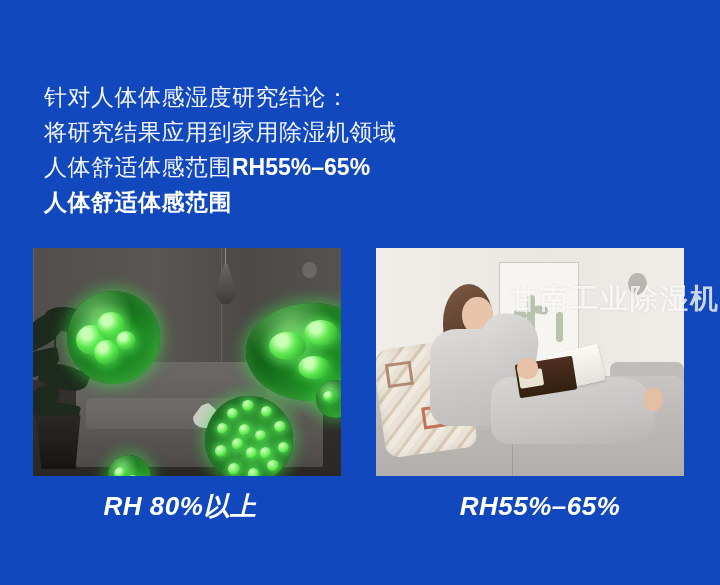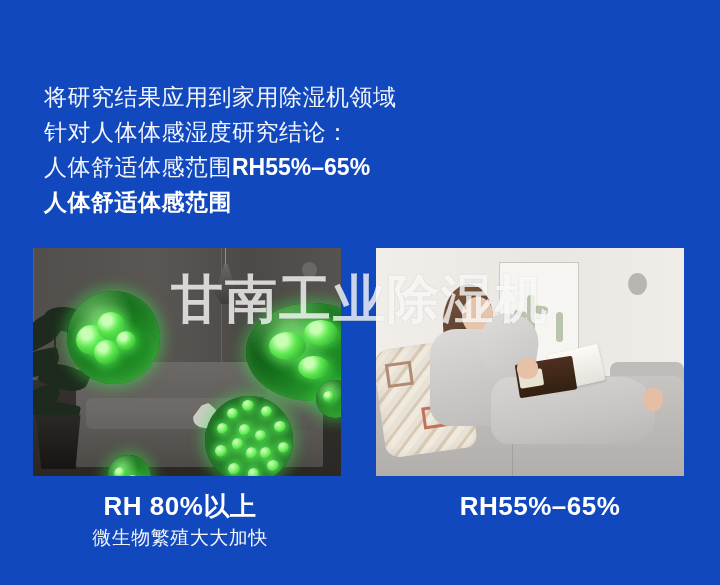--- a/index.html
+++ b/index.html
@@ -309,22 +309,22 @@
   .book .page-l {
     position: absolute; left: 2%; top: 44%; width: 28%; height: 34%;
     background: #e9e3d2; transform: rotate(-9deg); border-radius: 2px;
   }
 
   
   .watermark {
     position: absolute;
     left: 0; right: 0;
     top: 278px;
-    text-align: center;
-    font-size: 52px;
+    text-align: right;
+    font-size: 28px;
     font-weight: bold;
     letter-spacing: 2px;
     line-height: 42px;
     color: rgba(255,255,255,0.78);
     text-shadow: 0 0 2px rgba(0,0,0,0.12);
     white-space: nowrap;
     pointer-events: none;
   }
 
   
@@ -342,38 +342,39 @@
     justify-content: flex-start;
     padding-top: 12px;
   }
   .caption-main {
     font-size: 26px;
     font-weight: bold;
     letter-spacing: 0.5px;
     color: #ffffff;
     line-height: 34px;
     white-space: nowrap;
+    font-style: italic;
   }
   .caption-sub {
     font-size: 19px;
     color: #f0f4fb;
     line-height: 30px;
     letter-spacing: 0.5px;
     white-space: nowrap;
   }
 </style>
 </head>
 <body>
 
 <div class="poster">
 
 
   <div class="body-copy">
+    <div class="body-line">针对人体体感湿度研究结论：</div>
     <div class="body-line">将研究结果应用到家用除湿机领域</div>
-    <div class="body-line">针对人体体感湿度研究结论：</div>
     <div class="body-line strong-tail">
       <span>人体舒适体感范围</span><span class="rh">RH55%–65%</span>
     </div>
     <div class="body-line all-bold">人体舒适体感范围</div>
   </div>
 
   <div class="photo-row">
 
     <div class="photo photo-dark" aria-label="dark living room with glowing green microbes over gray sofa">
       <div class="dark-wall"></div>
@@ -462,20 +463,19 @@
         <div class="hand"></div>
       </div>
     </div>
   </div>
 
   <div class="watermark">甘南工业除湿机</div>
 
   <div class="captions">
     <div class="caption">
       <div class="caption-main">RH 80%以上</div>
-      <div class="caption-sub">微生物繁殖大大加快</div>
     </div>
     <div class="caption">
       <div class="caption-main">RH55%–65%</div>
     </div>
   </div>
 
 </div>
 
 </body></html>

